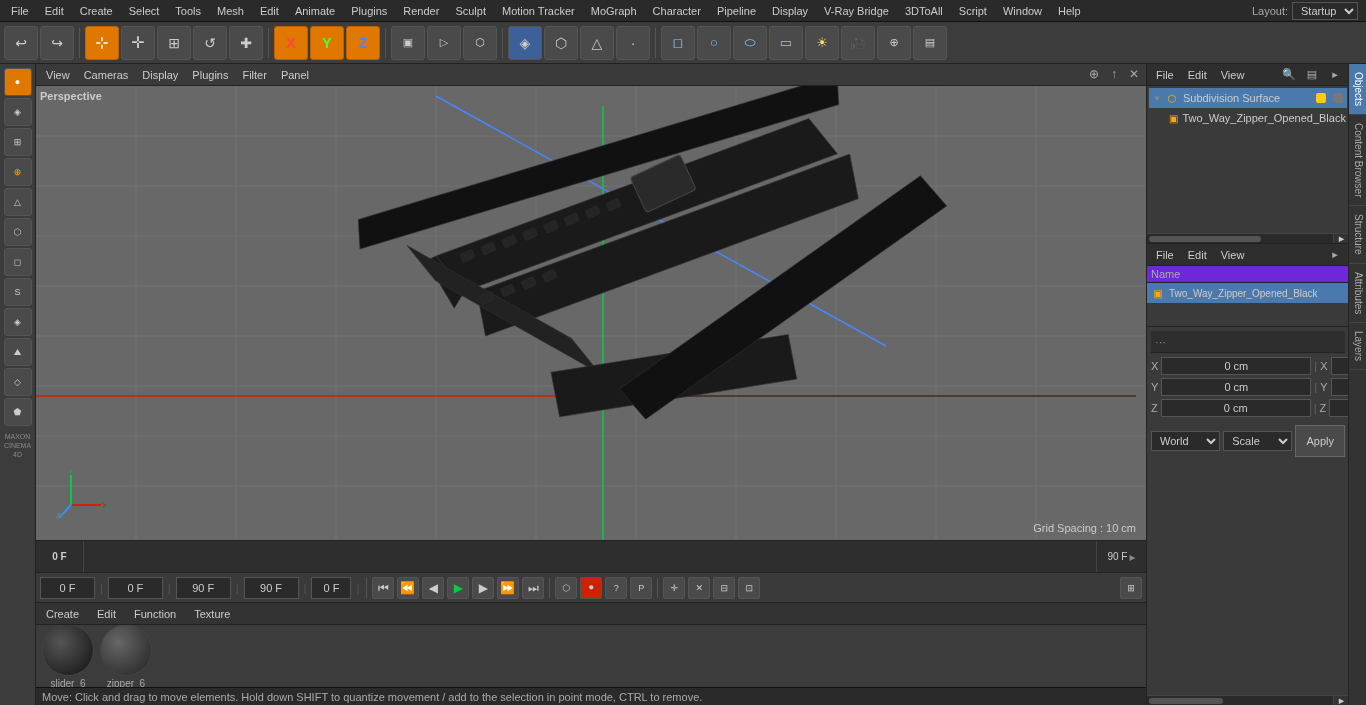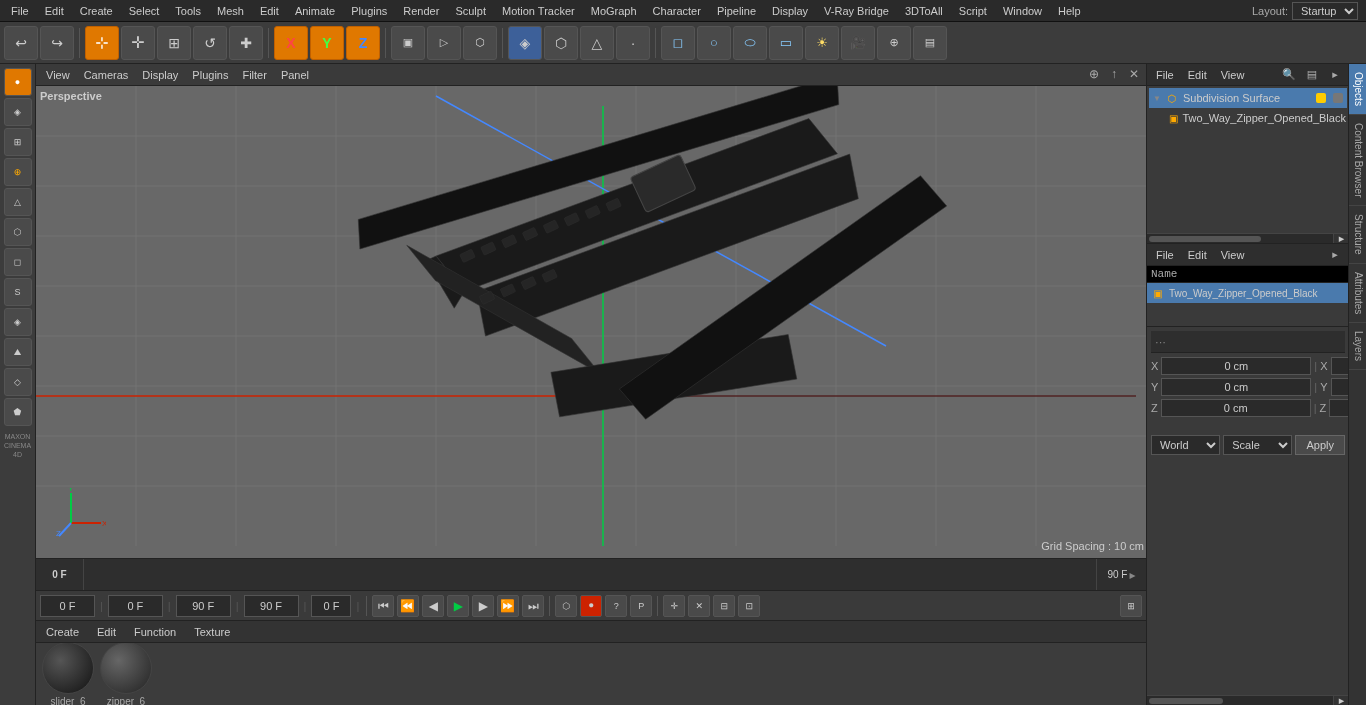--- a/index.html
+++ b/index.html
@@ -164,21 +164,21 @@
       left: 4px;
       color: #ccc;
       font-size: 11px;
       font-weight: bold;
       z-index: 3;
     }
 
     .grid-spacing-label {
       position: absolute;
       bottom: 6px;
-      right: 2px;
+      right: 10px;
       color: #ccc;
       font-size: 11px;
     }
 
     
     .axes-indicator {
       position: absolute;
       bottom: 20px;
       left: 20px;
       width: 50px;
@@ -439,39 +439,39 @@
     }
     .coord-divider {
       width: 8px;
       text-align: center;
       color: #666;
     }
     .coord-bottom {
       display: flex;
       align-items: center;
       gap: 3px;
-      margin-top: 18px;
+      margin-top: 8px;
     }
     .coord-dropdown {
       flex: 1;
       background: #2a2a2a;
       border: 1px solid #555;
       color: #ccc;
       font-size: 11px;
       height: 20px;
       padding: 0 4px;
     }
     .apply-btn {
       background: #4a4a4a;
       border: 1px solid #666;
       color: #ccc;
       padding: 2px 10px;
       font-size: 11px;
       cursor: pointer;
-      height: 20px;
+      height: 32px;
     }
 
     
     .scrollbar-h {
       height: 10px;
       background: #2a2a2a;
       border-top: 1px solid #444;
       display: flex;
       align-items: center;
     }
@@ -483,28 +483,27 @@
     }
 
     
     svg.grid {
       position: absolute;
       top: 0; left: 0;
       width: 100%; height: 100%;
     }
 
     .name-header-row {
-      background: #000000;
+      background: #6d28d9;
       display: flex;
       align-items: flex-end;
       padding: 2px 4px;
       font-size: 11px;
       color: #aaa;
       border-bottom: 1px solid #222;
-      font-family: Liberation Mono, monospace;
     }
 
     .bottom-right-panel {
       flex: 1;
       display: flex;
       flex-direction: column;
       overflow: hidden;
     }
   </style>
 </head>
@@ -797,20 +796,23 @@
           <div class="material-ball material-ball-dark"></div>
           <div class="material-label">slider_6</div>
         </div>
         <div class="material-item">
           <div class="material-ball material-ball-dark2"></div>
           <div class="material-label">zipper_6</div>
         </div>
       </div>
     </div>
 
+    <div class="status-bar">
+      <span>Move: Click and drag to move elements. Hold down SHIFT to quantize movement / add to the selection in point mode, CTRL to remove.</span>
+    </div>
   </div>
 
   <div class="right-panels" style="position:relative;">
 
     <div style="position:absolute; right:0; top:0; width:18px; height:100%; background:#333; display:flex; flex-direction:column; align-items:center; border-left:1px solid #222; z-index:10;">
       <div class="vtab active-vtab">Objects</div>
       <div class="vtab">Content Browser</div>
       <div class="vtab">Structure</div>
       <div class="vtab">Attributes</div>
       <div class="vtab">Layers</div>

